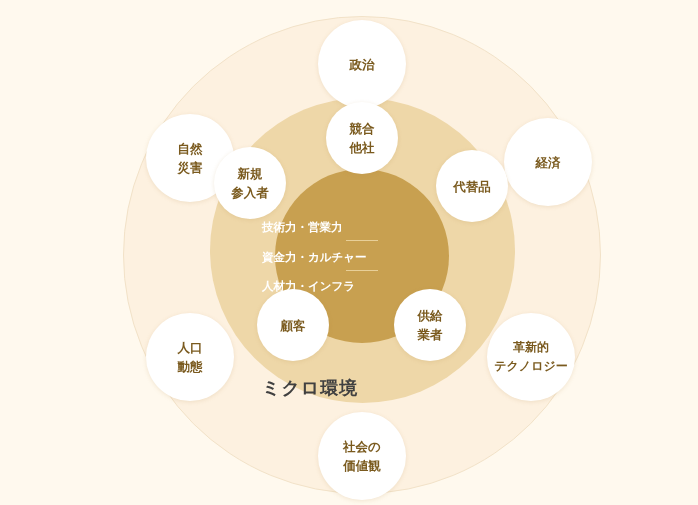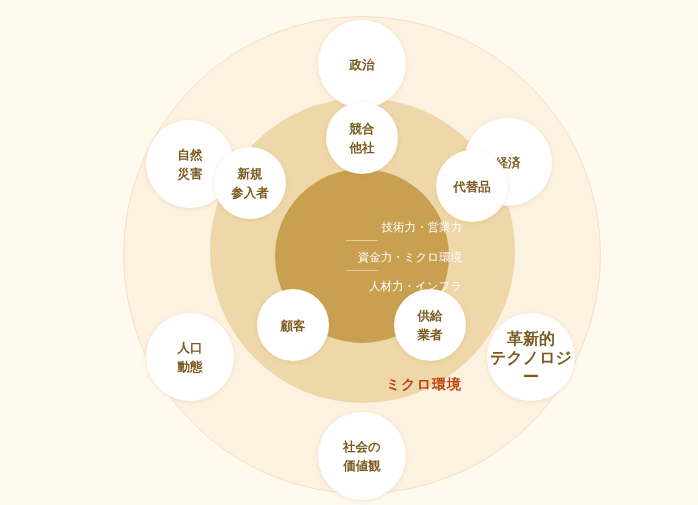--- a/index.html
+++ b/index.html
@@ -18,30 +18,30 @@
   }
   .middle {
     left: 210px; top: 98px; width: 305px; height: 305px;
     background: #eed7a8;
   }
   .inner {
     left: 275px; top: 169px; width: 174px; height: 174px;
     background: #c8a050;
   }
   .core-text {
-    position: absolute; left: 262px; width: 200px; text-align: right;
-    color: #ffffff; font-weight: normal; font-size: 11.5px; line-height: 14px;
+    position: absolute; left: 262px; width: 200px; text-align: left;
+    color: #ffffff; font-weight: bold; font-size: 11.5px; line-height: 14px;
   }
   .core-divider {
     position: absolute; left: 346px; width: 32px; height: 1px;
     background: #e8cf98;
   }
   .micro-label {
     position: absolute; left: 262px; width: 200px; top: 376px;
-    text-align: right; color: #c2410c; font-weight: bold; font-size: 14px;
+    text-align: left; color: #404040; font-weight: bold; font-size: 18px;
     letter-spacing: 1px;
   }
   .bubble {
     position: absolute; border-radius: 50%;
     background: #ffffff;
     box-shadow: 0 1px 4px rgba(180,140,70,0.18);
     display: flex; align-items: center; justify-content: center;
     text-align: center; color: #7a5a1e; font-weight: bold;
     font-size: 12.5px; line-height: 19px;
     box-sizing: border-box;
@@ -52,41 +52,41 @@
 </style>
 </head>
 <body>
 
 <div class="ring outer"></div>
 <div class="ring middle"></div>
 <div class="ring inner"></div>
 
 <div class="core-text" style="top:220px;">技術力・営業力</div>
 <div class="core-divider" style="top:240px;"></div>
-<div class="core-text" style="top:250px;">資金力・ミクロ環境</div>
+<div class="core-text" style="top:250px;">資金力・カルチャー</div>
 <div class="core-divider" style="top:270px;"></div>
 <div class="core-text" style="top:279px;">人材力・インフラ</div>
 
 <div class="micro-label">ミクロ環境</div>
 
 <div class="bubble lg" style="left:318px; top:20px;">
   <span>政治</span>
 </div>
-<div class="bubble lg" style="left:146px; top:120px;">
+<div class="bubble lg" style="left:146px; top:114px;">
   <span>自然
 災害</span>
 </div>
-<div class="bubble lg" style="left:464px; top:118px;">
+<div class="bubble lg" style="left:504px; top:118px;">
   <span>経済</span>
 </div>
 <div class="bubble lg" style="left:146px; top:313px;">
   <span>人口
 動態</span>
 </div>
-<div class="bubble lg" style="left:487px; top:313px; font-size:16px;">
+<div class="bubble lg" style="left:487px; top:313px; font-size:12px;">
   <span>革新的
 テクノロジー</span>
 </div>
 <div class="bubble lg" style="left:318px; top:412px;text-align:center;">
   <span>社会の
 価値観</span>
 </div>
 
 <div class="bubble sm" style="left:326px; top:102px;text-align:center;">
   <span>競合

